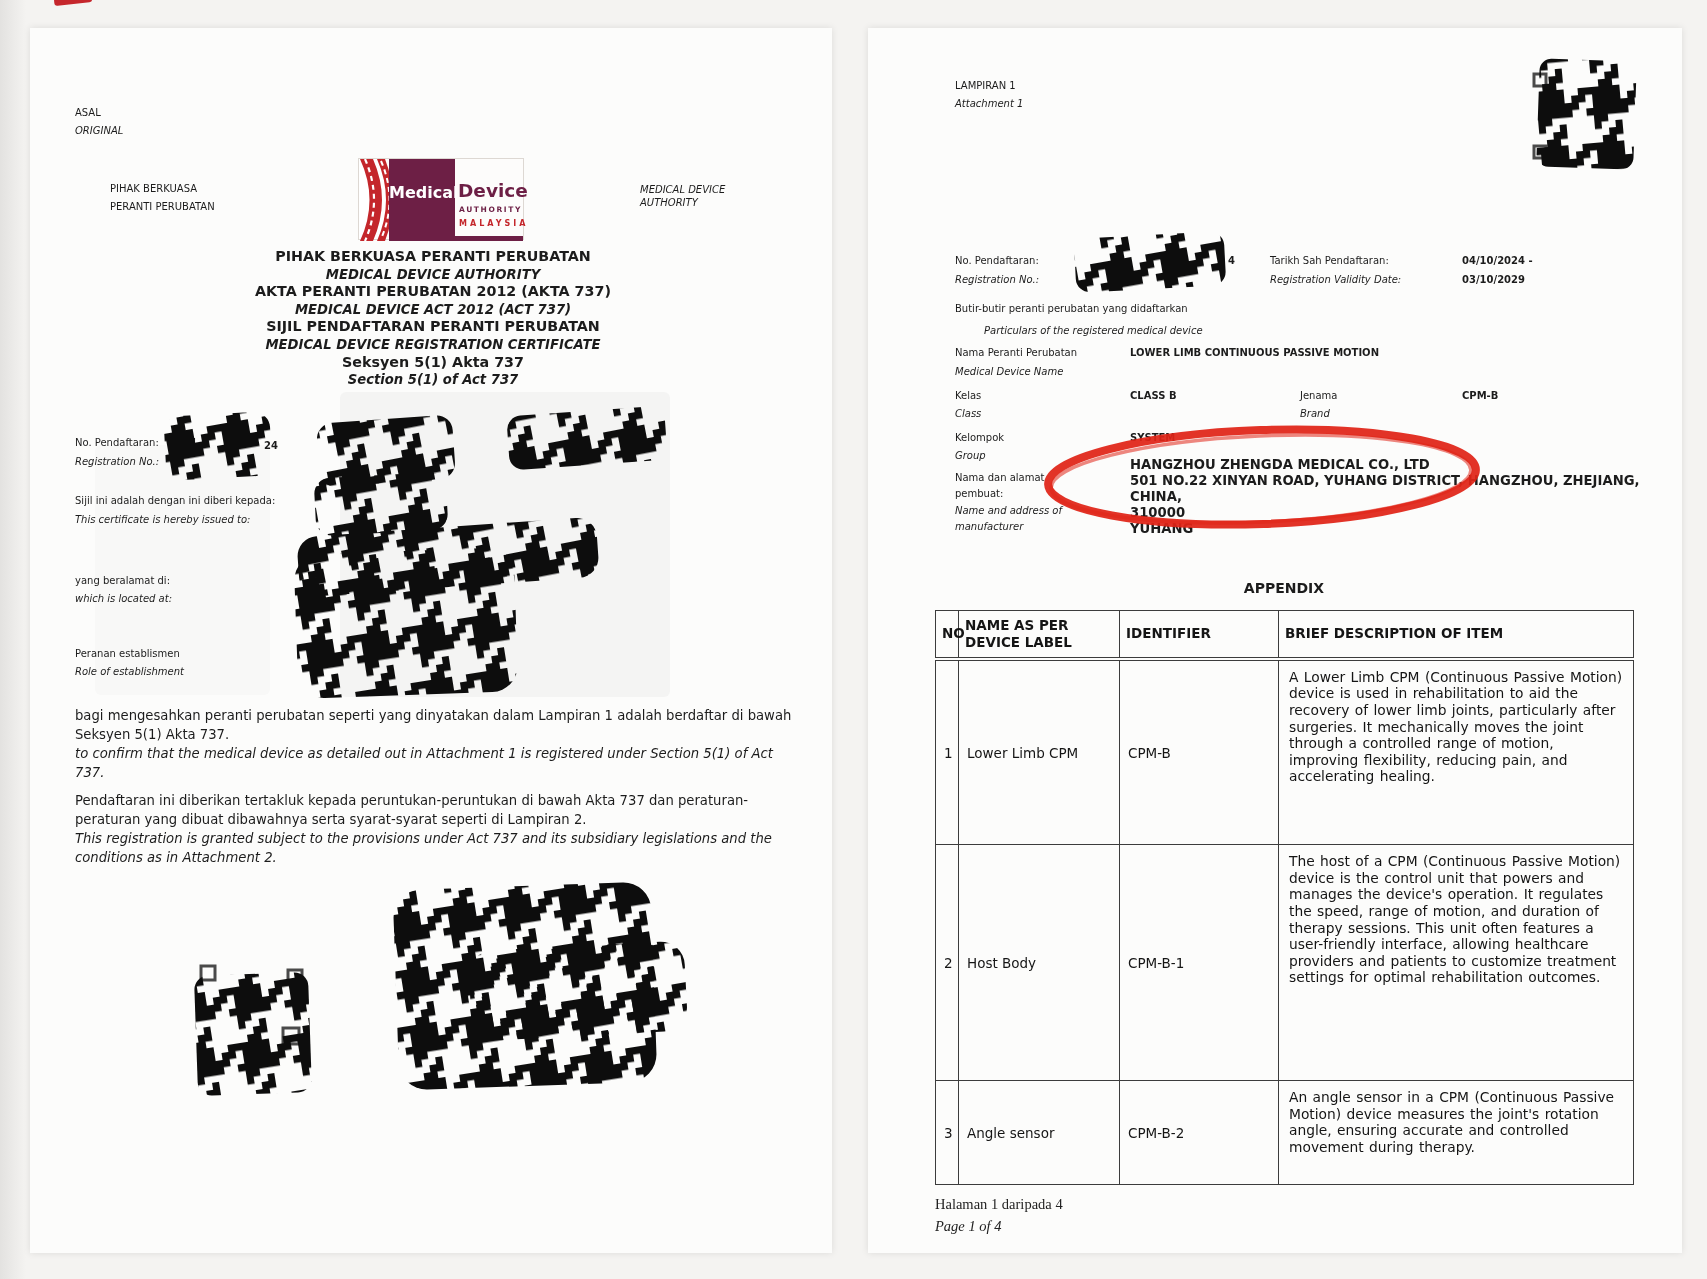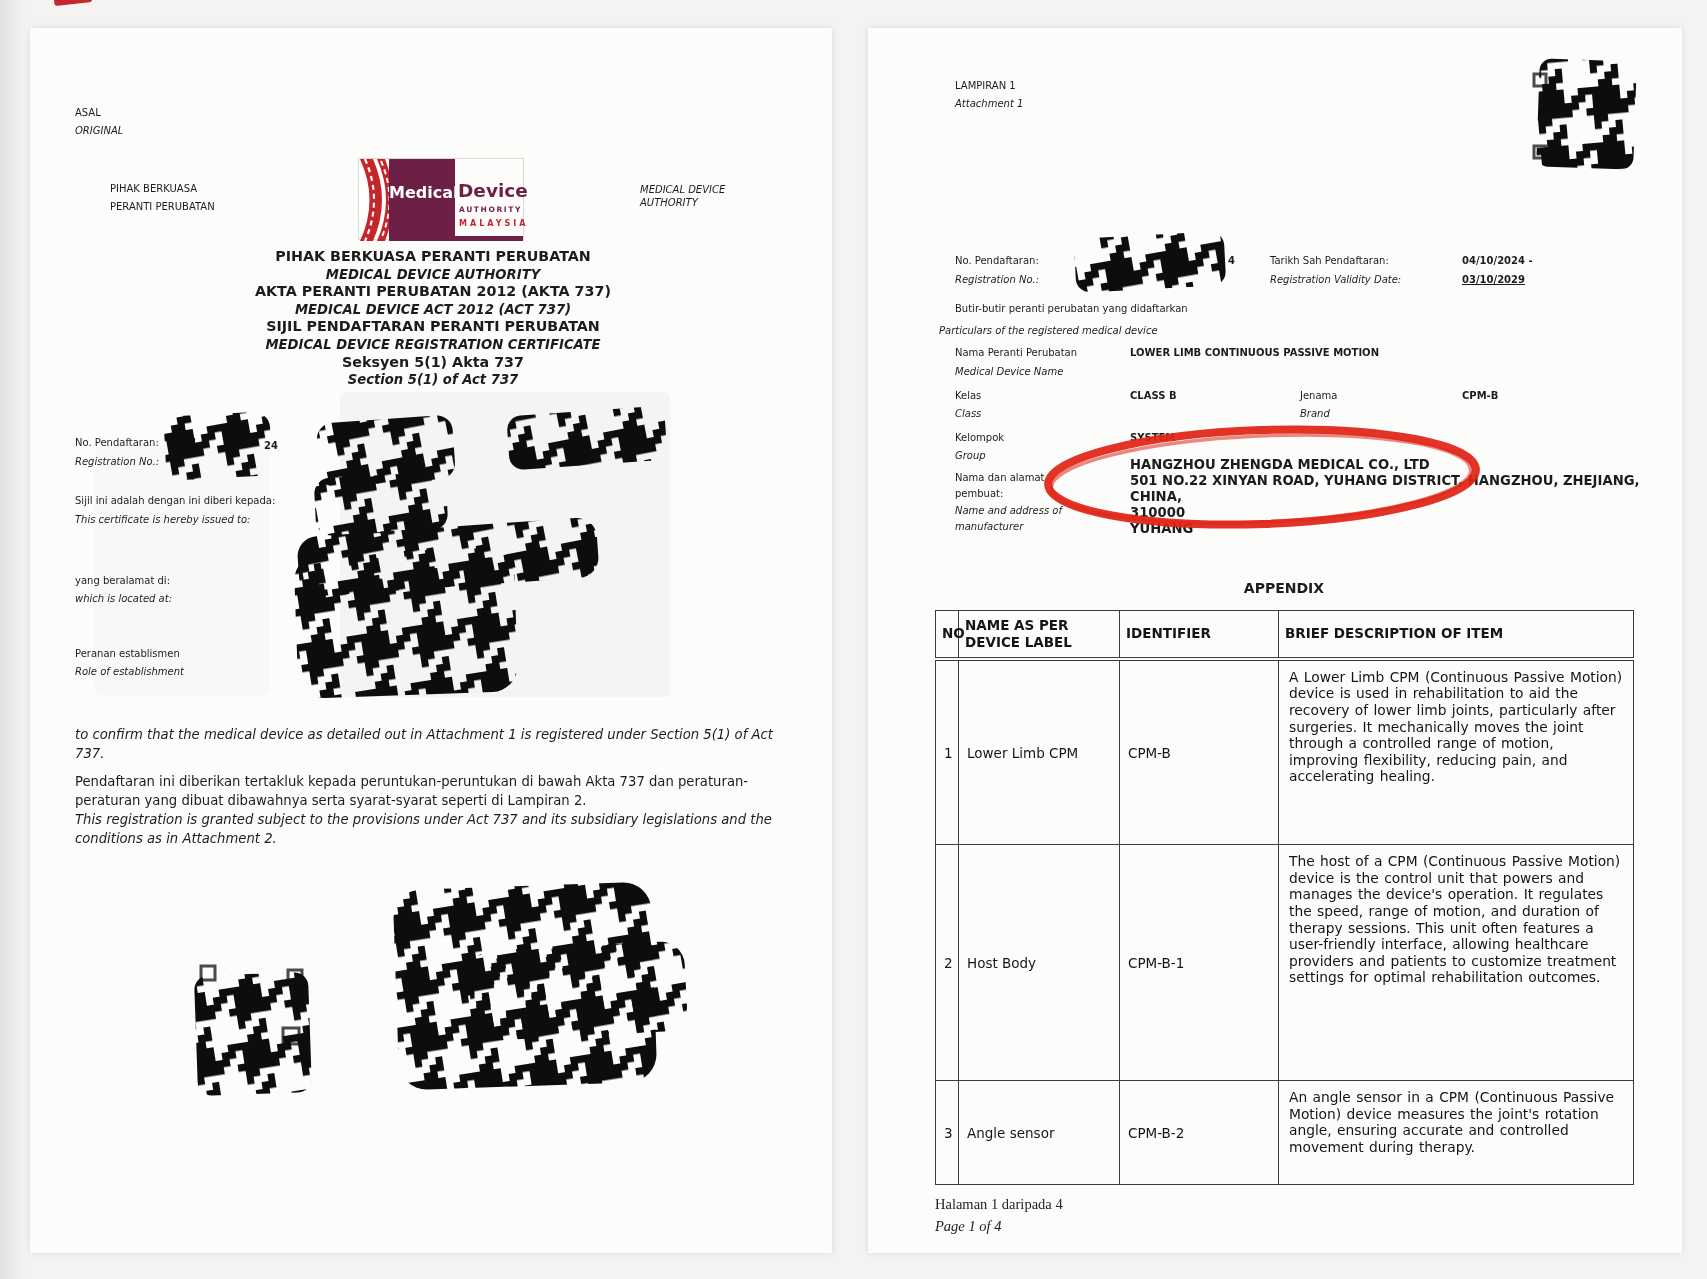--- a/index.html
+++ b/index.html
@@ -97,42 +97,42 @@
   <div class="t" style="left:75px;top:495px;">Sijil ini adalah dengan ini diberi kepada:</div>
   <div class="t it" style="left:75px;top:514px;">This certificate is hereby issued to:</div>
 
   <div class="t" style="left:75px;top:575px;">yang beralamat di:</div>
   <div class="t it" style="left:75px;top:593px;">which is located at:</div>
 
   <div class="t" style="left:75px;top:648px;">Peranan establismen</div>
   <div class="t it" style="left:75px;top:666px;">Role of establishment</div>
 
   <div class="paras">
-    <p><br>
+    <p><span>bagi mengesahkan peranti perubatan seperti yang dinyatakan dalam Lampiran 1 adalah berdaftar di bawah Seksyen 5(1) Akta 737.</span><br>
       <span class="it">to confirm that the medical device as detailed out in Attachment 1 is registered under Section 5(1) of Act 737.</span></p>
     <p><span>Pendaftaran ini diberikan tertakluk kepada peruntukan-peruntukan di bawah Akta 737 dan peraturan-peraturan yang dibuat dibawahnya serta syarat-syarat seperti di Lampiran 2.</span><br>
       <span class="it">This registration is granted subject to the provisions under Act 737 and its subsidiary legislations and the conditions as in Attachment 2.</span></p>
   </div>
 
   <div class="page page-right"></div>
 
   <div class="t" style="left:955px;top:80px;">LAMPIRAN 1</div>
   <div class="t it" style="left:955px;top:98px;">Attachment 1</div>
 
   <div class="t" style="left:955px;top:255px;">No. Pendaftaran:</div>
   <div class="t it" style="left:955px;top:274px;">Registration No.:</div>
   <div class="t b" style="left:1228px;top:255px;">4</div>
 
   <div class="t" style="left:1270px;top:255px;">Tarikh Sah Pendaftaran:</div>
   <div class="t it" style="left:1270px;top:274px;">Registration Validity Date:</div>
   <div class="t b" style="left:1462px;top:255px;">04/10/2024 -</div>
-  <div class="t b" style="left:1462px;top:274px;text-decoration:underline;">03/10/2029</div>
+  <div class="t b" style="left:1462px;top:274px;">03/10/2029</div>
 
   <div class="t" style="left:955px;top:303px;">Butir-butir peranti perubatan yang didaftarkan</div>
-  <div class="t it" style="left:939px;top:325px;">Particulars of the registered medical device</div>
+  <div class="t it" style="left:984px;top:325px;">Particulars of the registered medical device</div>
 
   <div class="t" style="left:955px;top:347px;">Nama Peranti Perubatan</div>
   <div class="t it" style="left:955px;top:366px;">Medical Device Name</div>
   <div class="t b" style="left:1130px;top:347px;">LOWER LIMB CONTINUOUS PASSIVE MOTION</div>
 
   <div class="t" style="left:955px;top:390px;">Kelas</div>
   <div class="t it" style="left:955px;top:408px;">Class</div>
   <div class="t b" style="left:1130px;top:390px;">CLASS B</div>
   <div class="t" style="left:1300px;top:390px;">Jenama</div>
   <div class="t it" style="left:1300px;top:408px;">Brand</div>

